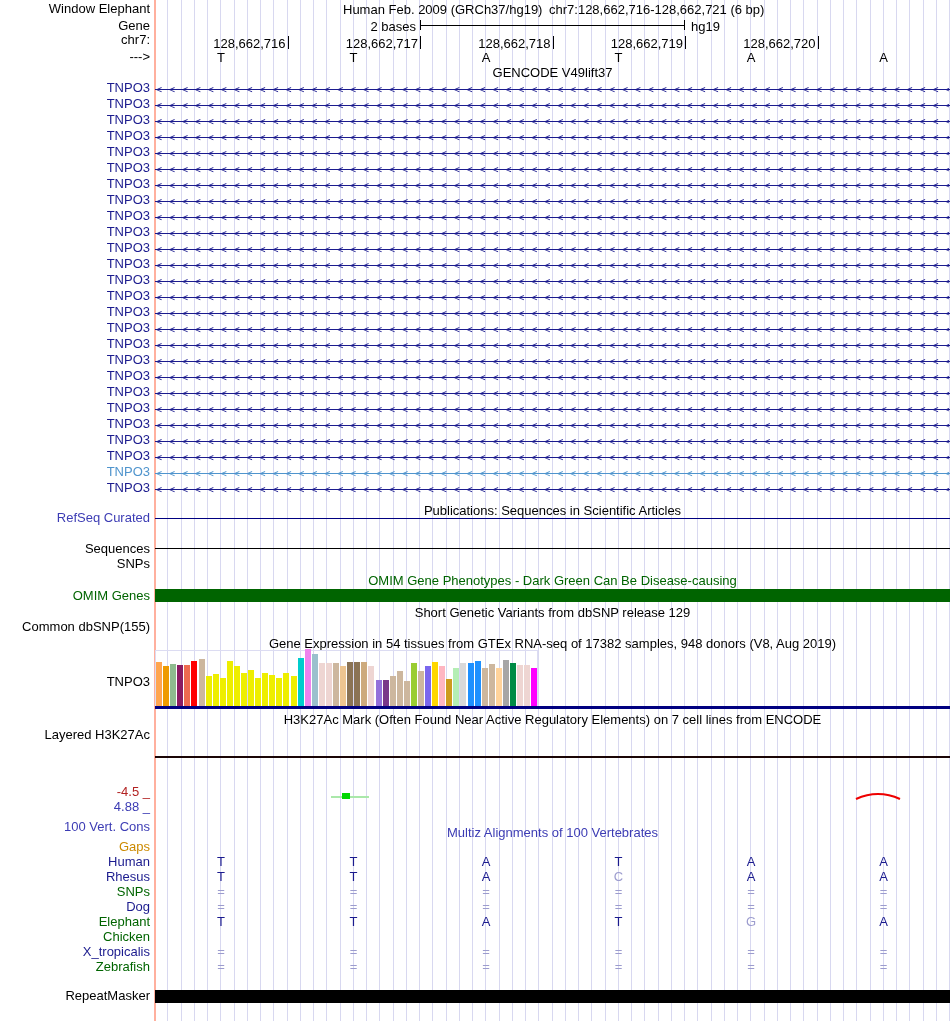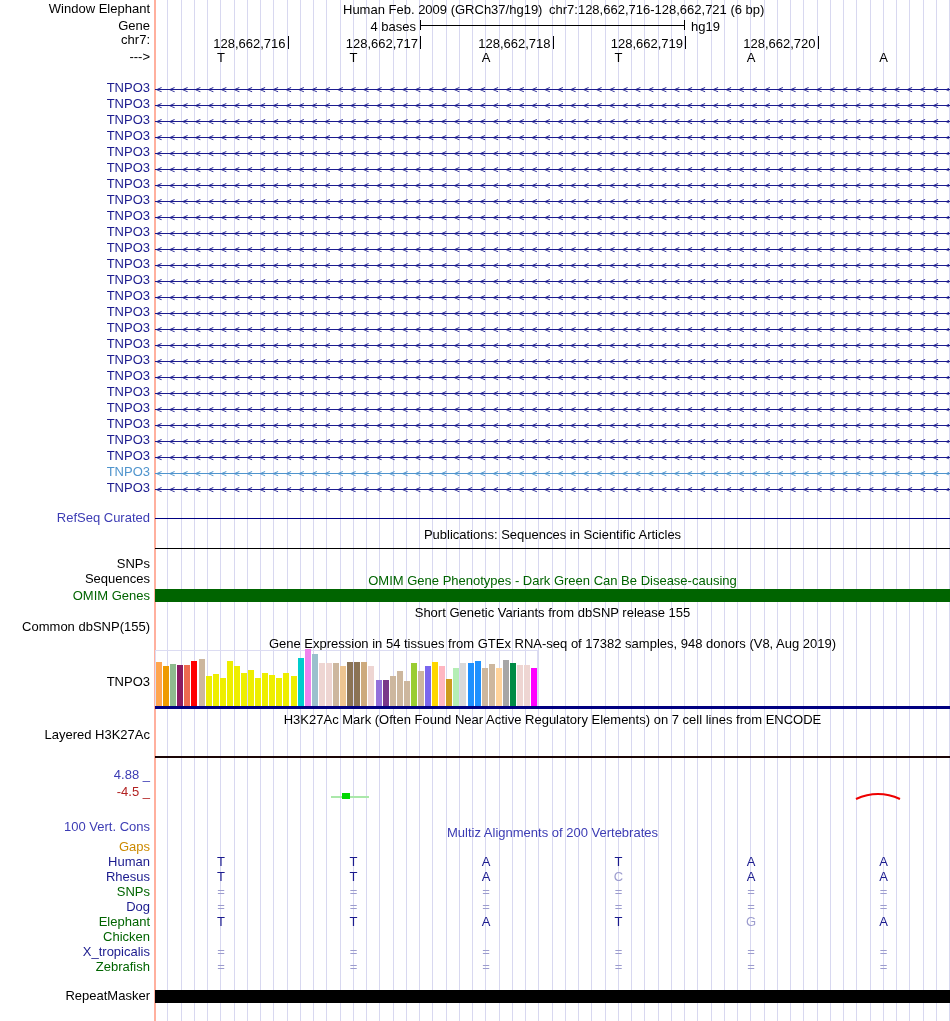--- a/index.html
+++ b/index.html
@@ -21,21 +21,21 @@
   <div class="abs" style="left:155px;top:0;width:795px;height:1021px;
               background:repeating-linear-gradient(to right,transparent 0 12.25px,#D8D8F0 12.25px 13.25px);"></div>
 
   <div class="abs" style="left:154px;top:0;width:2px;height:1021px;background:#FFB09E;"></div>
 
   <div class="lbl" style="top:2px">Window Elephant</div>
   <div class="abs" style="left:343px;top:2px">Human Feb. 2009 (GRCh37/hg19)</div>
   <div class="abs" style="left:549px;top:2px">chr7:128,662,716-128,662,721 (6 bp)</div>
 
   <div class="lbl" style="top:19px">Gene</div>
-  <div class="abs" style="left:316px;top:19px;width:100px;text-align:right">4 bases</div>
+  <div class="abs" style="left:316px;top:19px;width:100px;text-align:right">2 bases</div>
   <div class="abs" style="left:420px;top:25px;width:265px;height:1px;background:#000;"></div>
   <div class="abs" style="left:420px;top:20px;width:1px;height:10px;background:#000;"></div>
   <div class="abs" style="left:684px;top:20px;width:1px;height:10px;background:#000;"></div>
   <div class="abs" style="left:691px;top:19px">hg19</div>
 
   <div class="lbl" style="top:33px">chr7:</div>
   <div id="coords">
       <div style="position: absolute; white-space: nowrap; left: 175.5px; top: 36px; width: 110px; text-align: right;">128,662,716</div>
       <div style="position: absolute; white-space: nowrap; left: 287.5px; top: 36px; width: 1px; height: 13px; background: rgb(0, 0, 0);"></div>
       <div style="position: absolute; white-space: nowrap; left: 308px; top: 36px; width: 110px; text-align: right;">128,662,717</div>
@@ -51,20 +51,21 @@
   <div class="lbl" style="top:50px">---&gt;</div>
   <div id="bases-header">
       <div style="position: absolute; white-space: nowrap; left: 211px; top: 50px; width: 20px; text-align: center;">T</div>
       <div style="position: absolute; white-space: nowrap; left: 343.5px; top: 50px; width: 20px; text-align: center;">T</div>
       <div style="position: absolute; white-space: nowrap; left: 476px; top: 50px; width: 20px; text-align: center;">A</div>
       <div style="position: absolute; white-space: nowrap; left: 608.5px; top: 50px; width: 20px; text-align: center;">T</div>
       <div style="position: absolute; white-space: nowrap; left: 741px; top: 50px; width: 20px; text-align: center;">A</div>
       <div style="position: absolute; white-space: nowrap; left: 873.5px; top: 50px; width: 20px; text-align: center;">A</div>
     </div>
 
+  <div class="ttl" style="top:66px">GENCODE V49lift37</div>
   <div id="gencode-rows">
       <div style="position: absolute; white-space: nowrap; left: 0px; top: 81px; width: 150px; text-align: right; color: rgb(27, 27, 142); line-height: 14px;">TNPO3</div>
       <div style="position: absolute; white-space: nowrap; left: 155px; top: 89px; width: 795px; height: 1px; background: rgb(27, 27, 142);"></div>
       <div style="position: absolute; white-space: nowrap; left: 156px; top: 81px; width: 793px; height: 16px; overflow: hidden; color: rgb(27, 27, 142); font: 10px / 17px &quot;DejaVu Sans Mono&quot;, monospace; letter-spacing: 3.46px; word-spacing: -6.02px;">&lt; &lt; &lt; &lt; &lt; &lt; &lt; &lt; &lt; &lt; &lt; &lt; &lt; &lt; &lt; &lt; &lt; &lt; &lt; &lt; &lt; &lt; &lt; &lt; &lt; &lt; &lt; &lt; &lt; &lt; &lt; &lt; &lt; &lt; &lt; &lt; &lt; &lt; &lt; &lt; &lt; &lt; &lt; &lt; &lt; &lt; &lt; &lt; &lt; &lt; &lt; &lt; &lt; &lt; &lt; &lt; &lt; &lt; &lt; &lt; &lt; &lt; &lt; &lt; &lt; &lt; &lt; &lt; &lt; &lt; &lt; &lt; &lt; &lt; &lt; &lt; &lt; &lt; &lt; &lt; &lt; &lt; &lt; &lt; &lt;</div>
       <div style="position: absolute; white-space: nowrap; left: 0px; top: 97px; width: 150px; text-align: right; color: rgb(27, 27, 142); line-height: 14px;">TNPO3</div>
       <div style="position: absolute; white-space: nowrap; left: 155px; top: 105px; width: 795px; height: 1px; background: rgb(27, 27, 142);"></div>
       <div style="position: absolute; white-space: nowrap; left: 156px; top: 97px; width: 793px; height: 16px; overflow: hidden; color: rgb(27, 27, 142); font: 10px / 17px &quot;DejaVu Sans Mono&quot;, monospace; letter-spacing: 3.46px; word-spacing: -6.02px;">&lt; &lt; &lt; &lt; &lt; &lt; &lt; &lt; &lt; &lt; &lt; &lt; &lt; &lt; &lt; &lt; &lt; &lt; &lt; &lt; &lt; &lt; &lt; &lt; &lt; &lt; &lt; &lt; &lt; &lt; &lt; &lt; &lt; &lt; &lt; &lt; &lt; &lt; &lt; &lt; &lt; &lt; &lt; &lt; &lt; &lt; &lt; &lt; &lt; &lt; &lt; &lt; &lt; &lt; &lt; &lt; &lt; &lt; &lt; &lt; &lt; &lt; &lt; &lt; &lt; &lt; &lt; &lt; &lt; &lt; &lt; &lt; &lt; &lt; &lt; &lt; &lt; &lt; &lt; &lt; &lt; &lt; &lt; &lt; &lt;</div>
       <div style="position: absolute; white-space: nowrap; left: 0px; top: 113px; width: 150px; text-align: right; color: rgb(27, 27, 142); line-height: 14px;">TNPO3</div>
       <div style="position: absolute; white-space: nowrap; left: 155px; top: 121px; width: 795px; height: 1px; background: rgb(27, 27, 142);"></div>
       <div style="position: absolute; white-space: nowrap; left: 156px; top: 113px; width: 793px; height: 16px; overflow: hidden; color: rgb(27, 27, 142); font: 10px / 17px &quot;DejaVu Sans Mono&quot;, monospace; letter-spacing: 3.46px; word-spacing: -6.02px;">&lt; &lt; &lt; &lt; &lt; &lt; &lt; &lt; &lt; &lt; &lt; &lt; &lt; &lt; &lt; &lt; &lt; &lt; &lt; &lt; &lt; &lt; &lt; &lt; &lt; &lt; &lt; &lt; &lt; &lt; &lt; &lt; &lt; &lt; &lt; &lt; &lt; &lt; &lt; &lt; &lt; &lt; &lt; &lt; &lt; &lt; &lt; &lt; &lt; &lt; &lt; &lt; &lt; &lt; &lt; &lt; &lt; &lt; &lt; &lt; &lt; &lt; &lt; &lt; &lt; &lt; &lt; &lt; &lt; &lt; &lt; &lt; &lt; &lt; &lt; &lt; &lt; &lt; &lt; &lt; &lt; &lt; &lt; &lt; &lt;</div>
@@ -135,31 +136,31 @@
       <div style="position: absolute; white-space: nowrap; left: 155px; top: 473px; width: 795px; height: 1px; background: rgb(79, 148, 205);"></div>
       <div style="position: absolute; white-space: nowrap; left: 156px; top: 465px; width: 793px; height: 16px; overflow: hidden; color: rgb(79, 148, 205); font: 10px / 17px &quot;DejaVu Sans Mono&quot;, monospace; letter-spacing: 3.46px; word-spacing: -6.02px;">&lt; &lt; &lt; &lt; &lt; &lt; &lt; &lt; &lt; &lt; &lt; &lt; &lt; &lt; &lt; &lt; &lt; &lt; &lt; &lt; &lt; &lt; &lt; &lt; &lt; &lt; &lt; &lt; &lt; &lt; &lt; &lt; &lt; &lt; &lt; &lt; &lt; &lt; &lt; &lt; &lt; &lt; &lt; &lt; &lt; &lt; &lt; &lt; &lt; &lt; &lt; &lt; &lt; &lt; &lt; &lt; &lt; &lt; &lt; &lt; &lt; &lt; &lt; &lt; &lt; &lt; &lt; &lt; &lt; &lt; &lt; &lt; &lt; &lt; &lt; &lt; &lt; &lt; &lt; &lt; &lt; &lt; &lt; &lt; &lt;</div>
       <div style="position: absolute; white-space: nowrap; left: 0px; top: 481px; width: 150px; text-align: right; color: rgb(27, 27, 142); line-height: 14px;">TNPO3</div>
       <div style="position: absolute; white-space: nowrap; left: 155px; top: 489px; width: 795px; height: 1px; background: rgb(27, 27, 142);"></div>
       <div style="position: absolute; white-space: nowrap; left: 156px; top: 481px; width: 793px; height: 16px; overflow: hidden; color: rgb(27, 27, 142); font: 10px / 17px &quot;DejaVu Sans Mono&quot;, monospace; letter-spacing: 3.46px; word-spacing: -6.02px;">&lt; &lt; &lt; &lt; &lt; &lt; &lt; &lt; &lt; &lt; &lt; &lt; &lt; &lt; &lt; &lt; &lt; &lt; &lt; &lt; &lt; &lt; &lt; &lt; &lt; &lt; &lt; &lt; &lt; &lt; &lt; &lt; &lt; &lt; &lt; &lt; &lt; &lt; &lt; &lt; &lt; &lt; &lt; &lt; &lt; &lt; &lt; &lt; &lt; &lt; &lt; &lt; &lt; &lt; &lt; &lt; &lt; &lt; &lt; &lt; &lt; &lt; &lt; &lt; &lt; &lt; &lt; &lt; &lt; &lt; &lt; &lt; &lt; &lt; &lt; &lt; &lt; &lt; &lt; &lt; &lt; &lt; &lt; &lt; &lt;</div>
     </div>
 
   <div class="lbl blu" style="top:511px">RefSeq Curated</div>
   <div class="hline" style="top:518px;height:1px;background:#000080;"></div>
 
-  <div class="ttl" style="top:528px">Publications: Sequences in Scientific Articles</div>
-  <div class="lbl" style="top:572px">Sequences</div>
+  <div class="ttl" style="top:504px">Publications: Sequences in Scientific Articles</div>
+  <div class="lbl" style="top:542px">Sequences</div>
   <div class="hline" style="top:548px;height:1px;background:#000;"></div>
 
   <div class="lbl" style="top:557px">SNPs</div>
 
   <div class="ttl grn" style="top:574px">OMIM Gene Phenotypes - Dark Green Can Be Disease-causing</div>
   <div class="lbl grn" style="top:589px">OMIM Genes</div>
   <div class="hline" style="top:589px;height:13px;background:#006400;"></div>
 
-  <div class="ttl" style="top:606px">Short Genetic Variants from dbSNP release 155</div>
+  <div class="ttl" style="top:606px">Short Genetic Variants from dbSNP release 129</div>
   <div class="lbl" style="top:620px">Common dbSNP(155)</div>
 
   <div class="ttl" style="top:637px">Gene Expression in 54 tissues from GTEx RNA-seq of 17382 samples, 948 donors (V8, Aug 2019)</div>
   <div class="lbl" style="top:675px">TNPO3</div>
   <div class="abs" style="left:155px;top:650px;width:383px;height:57px;border:1px solid #DCDCF2;box-sizing:border-box;"></div>
   <div id="gtex-bars">
       <div style="position: absolute; white-space: nowrap; left: 156px; top: 662px; width: 6px; height: 44px; background: rgb(255, 165, 79);"></div>
       <div style="position: absolute; white-space: nowrap; left: 163.1px; top: 666px; width: 6px; height: 40px; background: rgb(238, 154, 0);"></div>
       <div style="position: absolute; white-space: nowrap; left: 170.2px; top: 664px; width: 6px; height: 42px; background: rgb(143, 188, 143);"></div>
       <div style="position: absolute; white-space: nowrap; left: 177.2px; top: 665px; width: 6px; height: 41px; background: rgb(139, 28, 98);"></div>
@@ -213,30 +214,30 @@
       <div style="position: absolute; white-space: nowrap; left: 517.1px; top: 665px; width: 6px; height: 41px; background: rgb(238, 213, 210);"></div>
       <div style="position: absolute; white-space: nowrap; left: 524.2px; top: 665px; width: 6px; height: 41px; background: rgb(238, 213, 210);"></div>
       <div style="position: absolute; white-space: nowrap; left: 531.2px; top: 668px; width: 6px; height: 38px; background: rgb(255, 0, 255);"></div>
     </div>
   <div class="hline" style="top:706px;height:3px;background:#000080;"></div>
 
   <div class="ttl" style="top:713px">H3K27Ac Mark (Often Found Near Active Regulatory Elements) on 7 cell lines from ENCODE</div>
   <div class="lbl" style="top:728px">Layered H3K27Ac</div>
   <div class="hline" style="top:756px;height:2px;background:#1A0505;"></div>
 
-  <div class="lbl blu" style="top:768px">4.88 _</div>
+  <div class="lbl blu" style="top:800px">4.88 _</div>
   <div class="lbl blu" style="top:820px">100 Vert. Cons</div>
   <div class="lbl red" style="top:785px">-4.5 _</div>
   <div class="abs" style="left:331px;top:796px;width:38px;height:2px;background:#AAE8AA;"></div>
   <div class="abs" style="left:342px;top:793px;width:8px;height:6px;background:#00D800;"></div>
   <svg class="abs" style="left:855px;top:787px" width="46" height="15" viewBox="0 0 46 15">
     <path d="M1,12 Q23,2 45,12" stroke="#EE0000" stroke-width="2.2" fill="none"></path>
   </svg>
 
-  <div class="ttl blu" style="top:826px">Multiz Alignments of 200 Vertebrates</div>
+  <div class="ttl blu" style="top:826px">Multiz Alignments of 100 Vertebrates</div>
   <div id="multiz-rows">
       <div style="position: absolute; white-space: nowrap; left: 0px; top: 840px; width: 150px; text-align: right; color: rgb(204, 138, 0); line-height: 14px;">Gaps</div>
       <div style="position: absolute; white-space: nowrap; left: 0px; top: 855px; width: 150px; text-align: right; color: rgb(27, 27, 142); line-height: 14px;">Human</div>
       <div style="position: absolute; white-space: nowrap; left: 211px; top: 855px; width: 20px; text-align: center; color: rgb(27, 27, 142); line-height: 14px;">T</div>
       <div style="position: absolute; white-space: nowrap; left: 343.5px; top: 855px; width: 20px; text-align: center; color: rgb(27, 27, 142); line-height: 14px;">T</div>
       <div style="position: absolute; white-space: nowrap; left: 476px; top: 855px; width: 20px; text-align: center; color: rgb(27, 27, 142); line-height: 14px;">A</div>
       <div style="position: absolute; white-space: nowrap; left: 608.5px; top: 855px; width: 20px; text-align: center; color: rgb(27, 27, 142); line-height: 14px;">T</div>
       <div style="position: absolute; white-space: nowrap; left: 741px; top: 855px; width: 20px; text-align: center; color: rgb(27, 27, 142); line-height: 14px;">A</div>
       <div style="position: absolute; white-space: nowrap; left: 873.5px; top: 855px; width: 20px; text-align: center; color: rgb(27, 27, 142); line-height: 14px;">A</div>
       <div style="position: absolute; white-space: nowrap; left: 0px; top: 870px; width: 150px; text-align: right; color: rgb(27, 27, 142); line-height: 14px;">Rhesus</div>

